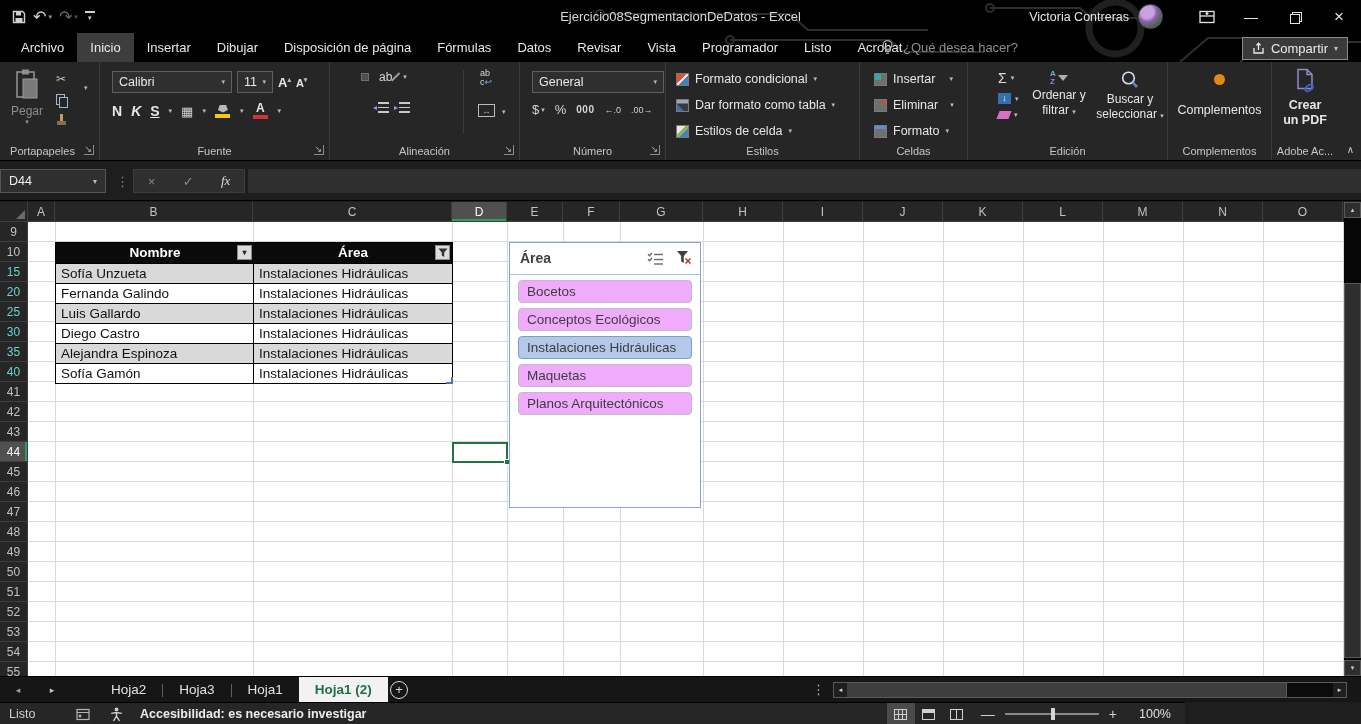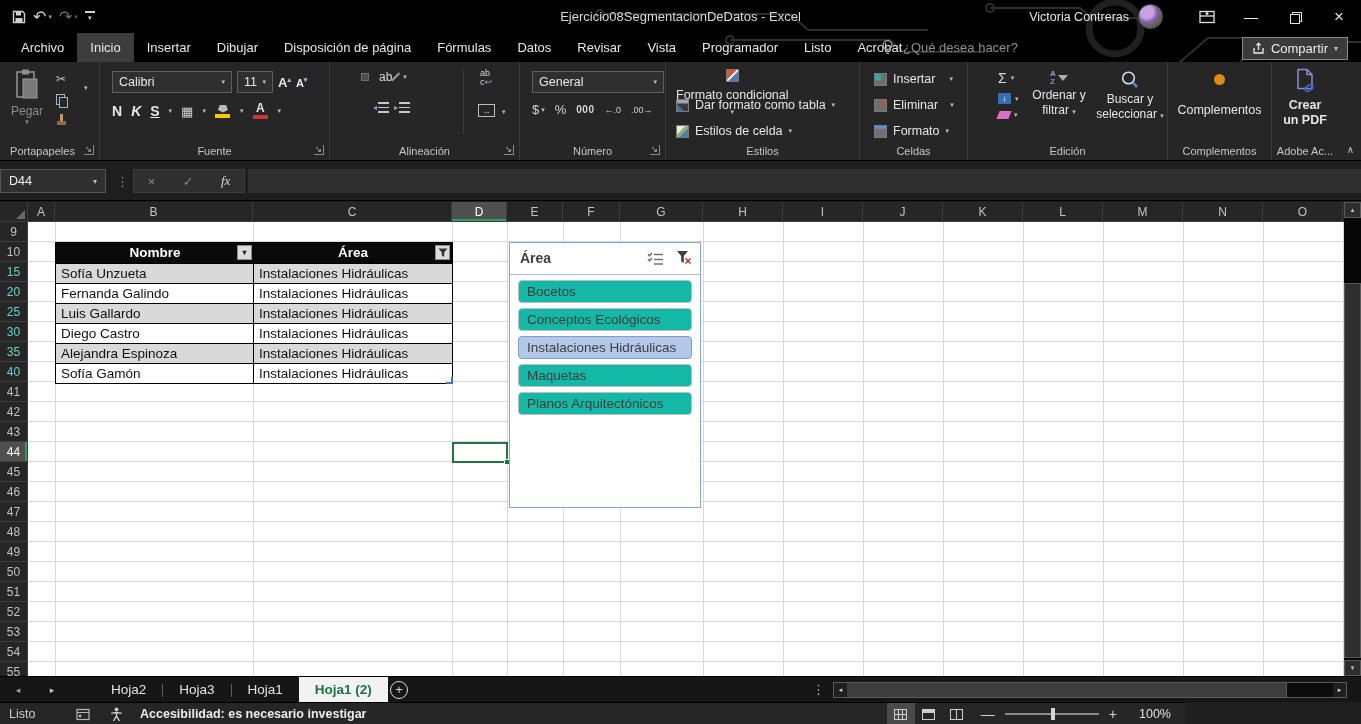--- a/index.html
+++ b/index.html
@@ -175,21 +175,21 @@
   .selcell .handle { position:absolute; right:-4px; bottom:-4px; width:6px; height:6px; background:#217346; border:1px solid #fff; }
 
   
   .slicer { position:absolute; left:509px; top:40px; width:192px; height:266px; background:#fff; border:1px solid #8aa3cf; }
   .slicer-head { height:32px; border-bottom:1px solid #a9bedf; position:relative; }
   .slicer-title { position:absolute; left:10px; top:7px; font-size:14px; font-weight:bold; color:#3f3f3f; }
   .slicer-ms { position:absolute; right:36px; top:8px; }
   .slicer-clear { position:absolute; right:8px; top:7px; }
   .sl-items { padding:5px 8px 0 8px; }
   .sl-item { height:23px; line-height:21px; border:1px solid #bfbfbf; border-radius:4px; margin-bottom:5px;
-    font-size:13.5px; color:#3d3d3d; padding-left:8px; background:#14b8a6; }
+    font-size:13.5px; color:#3d3d3d; padding-left:8px; background:#f0abfc; }
   .sl-item.selected { background:#b4c9ea; border-color:#7f9ccb; }
 
   
   .vscroll { position:absolute; left:1344px; top:0; width:17px; height:474px; background:#060606; }
   .vs-btn { position:absolute; left:0; width:17px; height:16px; background:#2e2e2e; border:1px solid #5a5a5a;
     color:#c9c9c9; font-size:7px; text-align:center; line-height:14px; }
   .vs-thumb { position:absolute; left:0; top:81px; width:17px; height:375px; background:#2e2e2e; border:1px solid #5a5a5a; }
 
   
   .tabbar { position:absolute; left:0; top:676px; width:1361px; height:26px; background:#161616; border-top:1px solid #000; }
@@ -436,21 +436,21 @@
         <span class="num-dec"><span>←.0</span></span>
         <span class="num-dec"><span>.00→</span></span>
       </div>
       <div class="grp-label">Número</div>
       <div class="launcher">
           <span>↘</span>
         </div>
     </div>
 
     <div class="grp" style="left:666px;width:194px;">
-      <div class="stackrow" style="top:7px;flex-direction:column;">
+      <div class="stackrow" style="top:7px;">
         <span class="mini-ic ic-condfmt"></span>
         <span class="rbtn-txt">Formato condicional</span>
         <span class="chev">▾</span>
       </div>
       <div class="stackrow" style="top:33px;">
         <span class="mini-ic ic-fmttable"></span>
         <span class="rbtn-txt">Dar formato como tabla</span>
         <span class="chev">▾</span>
       </div>
       <div class="stackrow" style="top:59px;">

